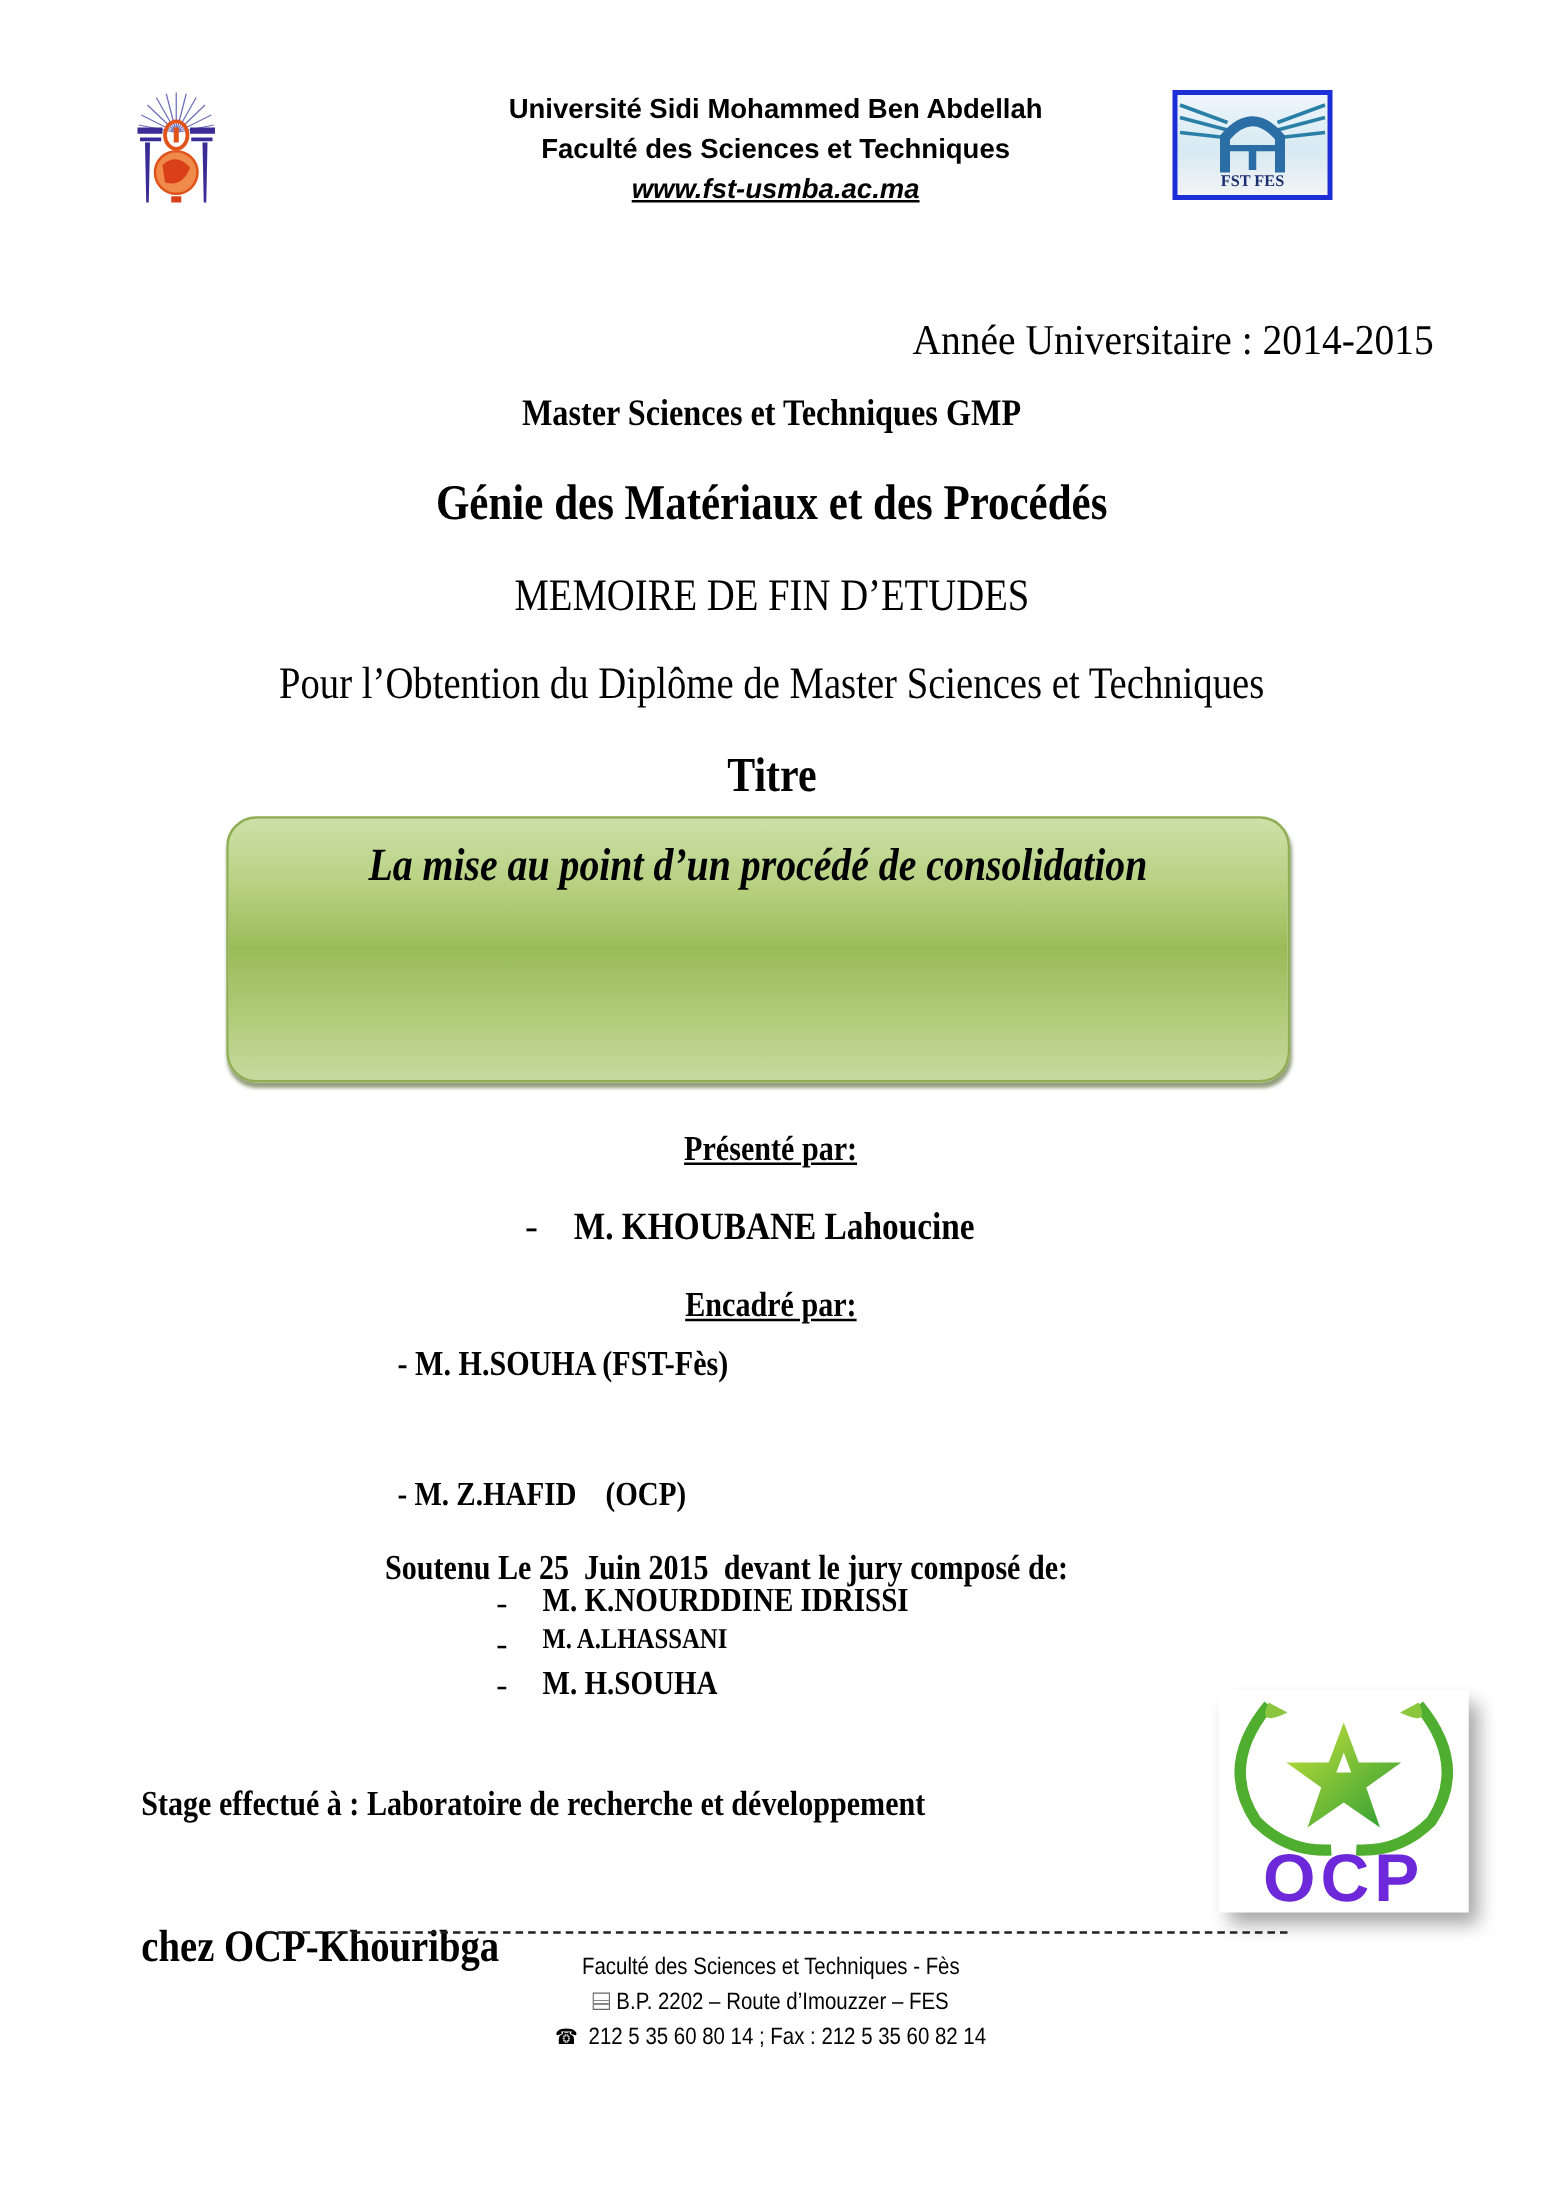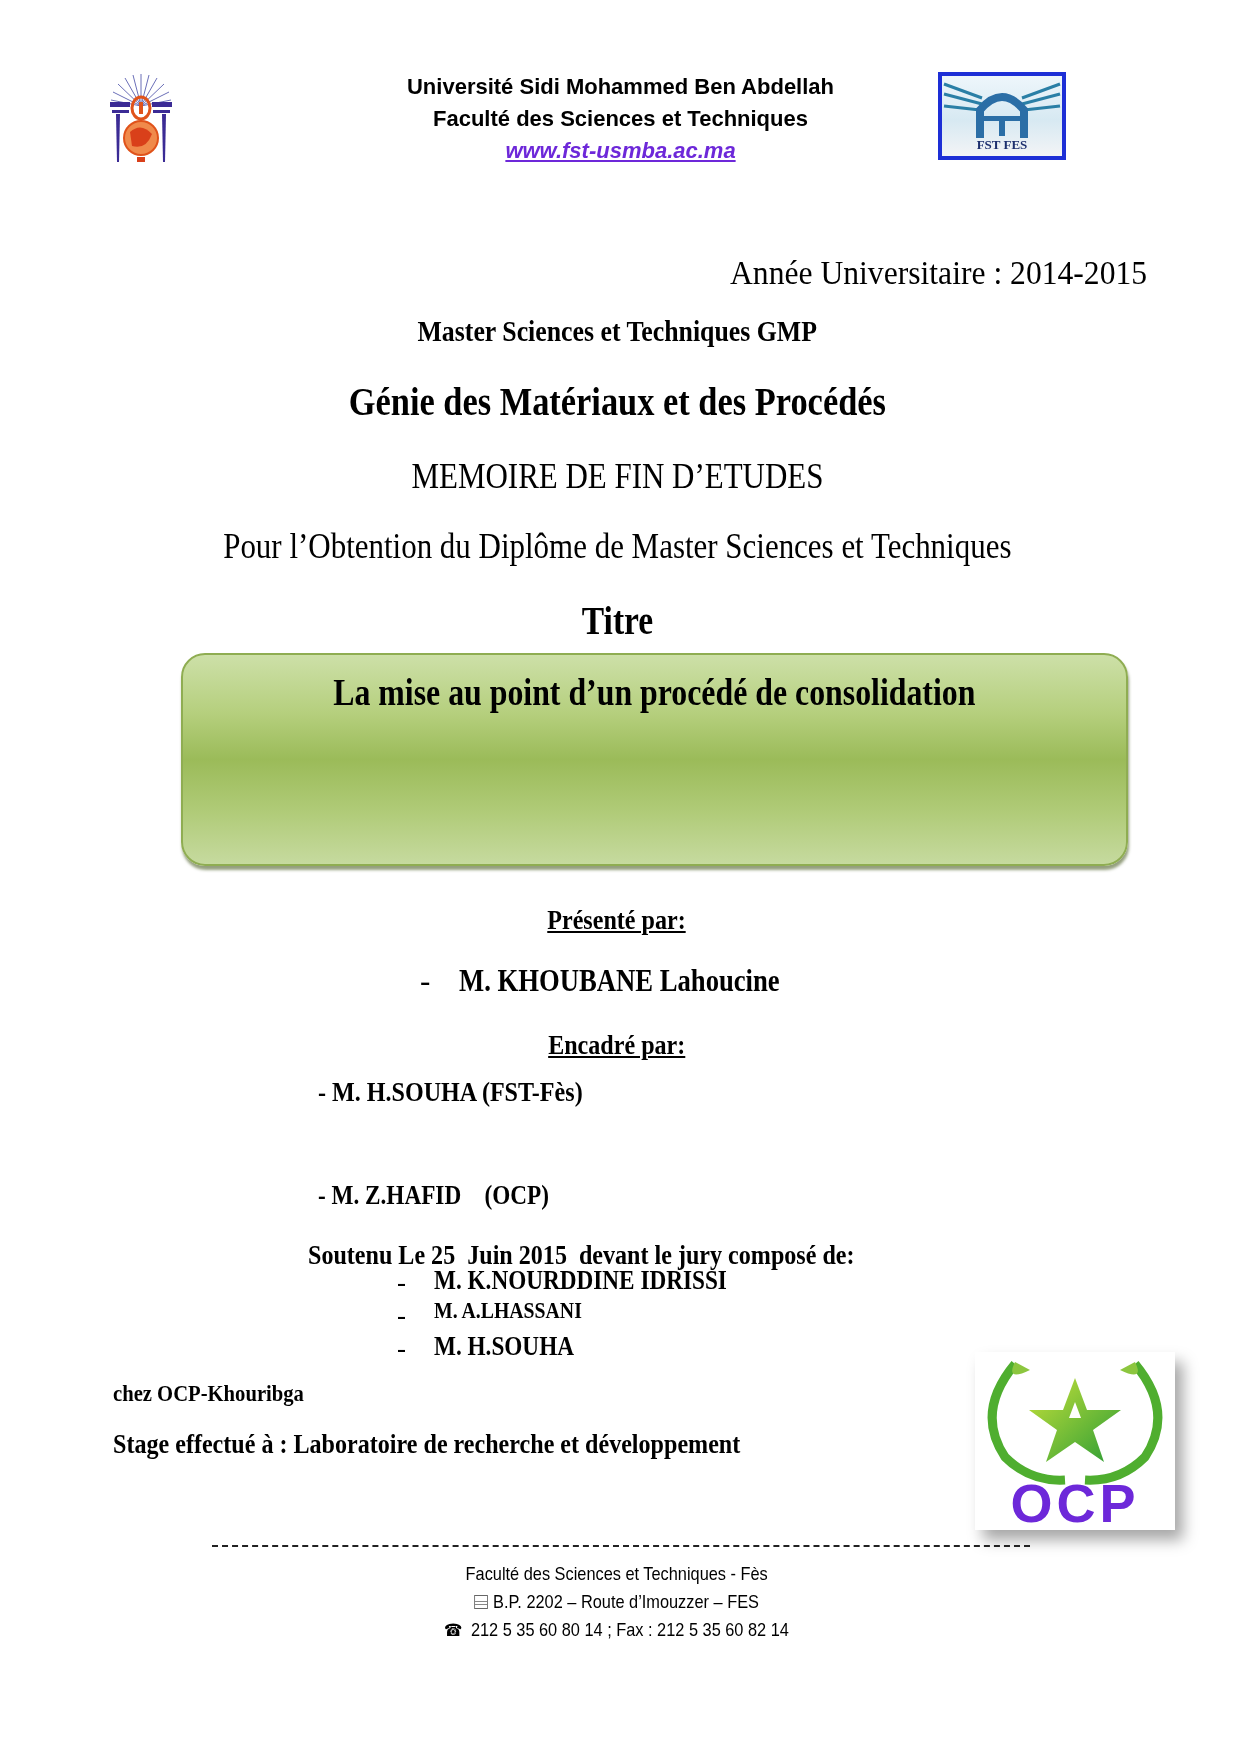--- a/index.html
+++ b/index.html
@@ -6,33 +6,33 @@
   body { width:1241px; height:1755px; position:relative; overflow:hidden; color:#000; }
   .abs { position:absolute; }
   .serif { font-family: "Liberation Serif", "DejaVu Serif", serif; }
   .center-line { position:absolute; left:0; width:1241px; text-align:center; white-space:nowrap; }
   .cond { display:inline-block; transform:scaleX(0.86); transform-origin:center; }
   .condL { display:inline-block; transform:scaleX(0.86); transform-origin:left center; }
   .cond2 { display:inline-block; transform:scaleX(0.93); transform-origin:center; }
 
   
   .hdr-line { font-family:"Liberation Sans","DejaVu Sans",sans-serif; font-weight:bold; font-size:22px; }
-  .hdr-link { color:#6d28d9; text-decoration:underline; font-style:italic; }
+  .hdr-link { color:#000000; text-decoration:underline; font-style:italic; }
 
   
   .usmba-logo { left:108px; top:70px; width:66px; height:98px; }
   .fst-logo { left:938px; top:72px; width:128px; height:88px; border:4px solid #1d2fd6; box-sizing:border-box;
               background:linear-gradient(180deg,#eef6fb 0%,#d7e9f2 55%,#f3f4f6 100%); }
   .ocp-logo { left:975px; top:1352px; width:200px; height:178px; background:#fff;
               box-shadow: 8px 10px 14px rgba(0,0,0,0.35); }
 
   
-  .title-box { left:181px; top:653px; width:947px; height:213px; border-radius:24px;
+  .title-box { left:181px; top:653px; width:851px; height:213px; border-radius:24px;
       background:linear-gradient(180deg,#cde0a8 0%,#b5cf7d 28%,#9bbb59 50%,#b0cb78 75%,#c6da9f 100%);
-      border:2px solid #8fad52; box-shadow: 1px 4px 3px rgba(60,80,20,0.55); box-sizing:border-box; }
+      border:2px solid #8fad52; box-shadow: 1px 4px 3px rgba(60,80,20,0.55); box-sizing:border-box;font-style:italic; }
   .title-box-line { position:absolute; left:0; width:100%; text-align:center; white-space:nowrap;
       font-family:"Liberation Serif","DejaVu Serif",serif; font-weight:bold; font-size:37px; }
 
   .u { text-decoration:underline; }
   .dash-rule { left:212px; top:1545px; width:818px; height:0; border-top:2px dashed #222; }
 </style>
 </head>
 <body>
 
 <div class="abs usmba-logo">
@@ -148,21 +148,21 @@
   <span class="condL">M. A.LHASSANI</span>
 </div>
 <div class="abs serif" style="left:397px; top:1333px; font-size:27px; white-space:nowrap;">-</div>
 <div class="abs serif" style="left:434px; top:1331px; font-size:27px; font-weight:bold; white-space:nowrap;">
   <span class="condL">M. H.SOUHA</span>
 </div>
 
 <div class="abs serif" style="left:113px; top:1428px; font-size:28px; font-weight:bold; white-space:nowrap;">
   <span class="condL">Stage effectué à : Laboratoire de recherche et développement</span>
 </div>
-<div class="abs serif" style="left:113px; top:1380px; font-size:24px; font-weight:bold; white-space:nowrap;">
+<div class="abs serif" style="left:113px; top:1536px; font-size:36px; font-weight:bold; white-space:nowrap;">
   <span class="condL">chez OCP-Khouribga</span>
 </div>
 
 <div class="abs ocp-logo">
   <svg width="200" height="178" viewBox="0 0 200 178">
     <defs>
       <linearGradient id="g1" x1="0" y1="0" x2="1" y2="1">
         <stop offset="0" stop-color="#c9e23a"></stop>
           <stop offset="1" stop-color="#2a9c35"></stop>
       </linearGradient>

